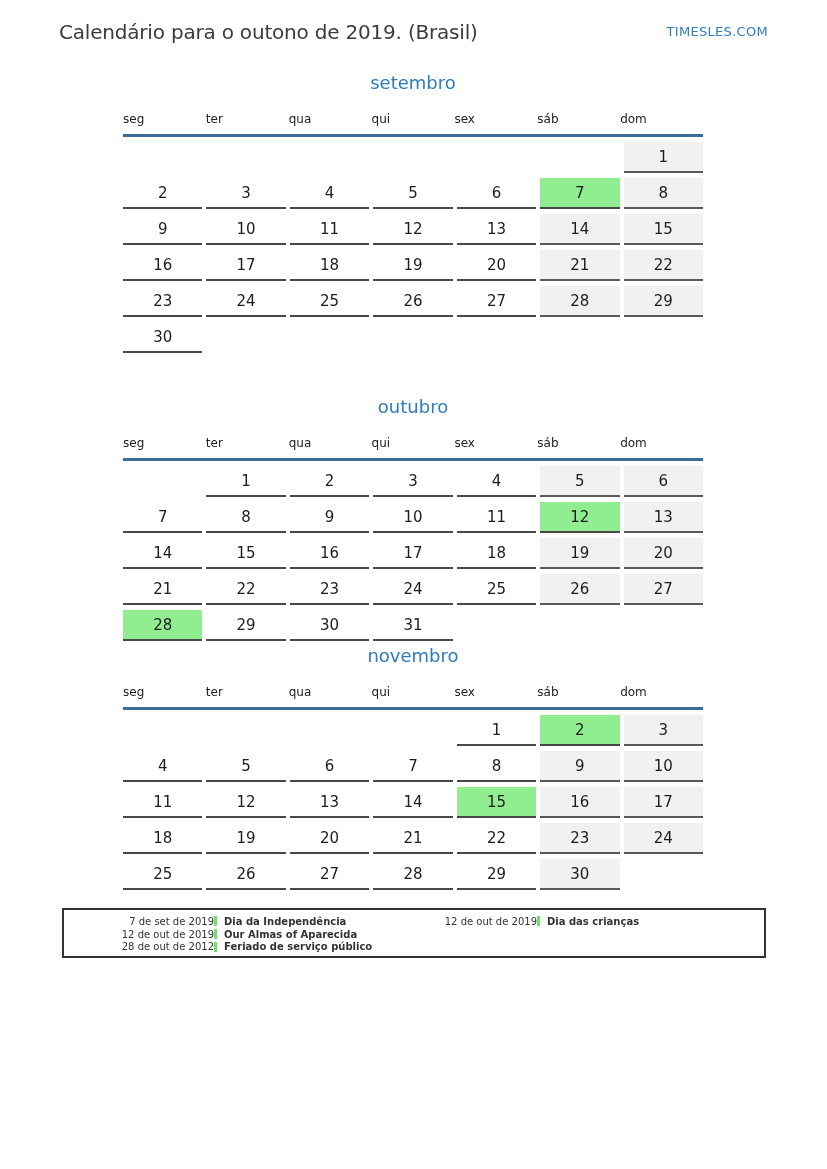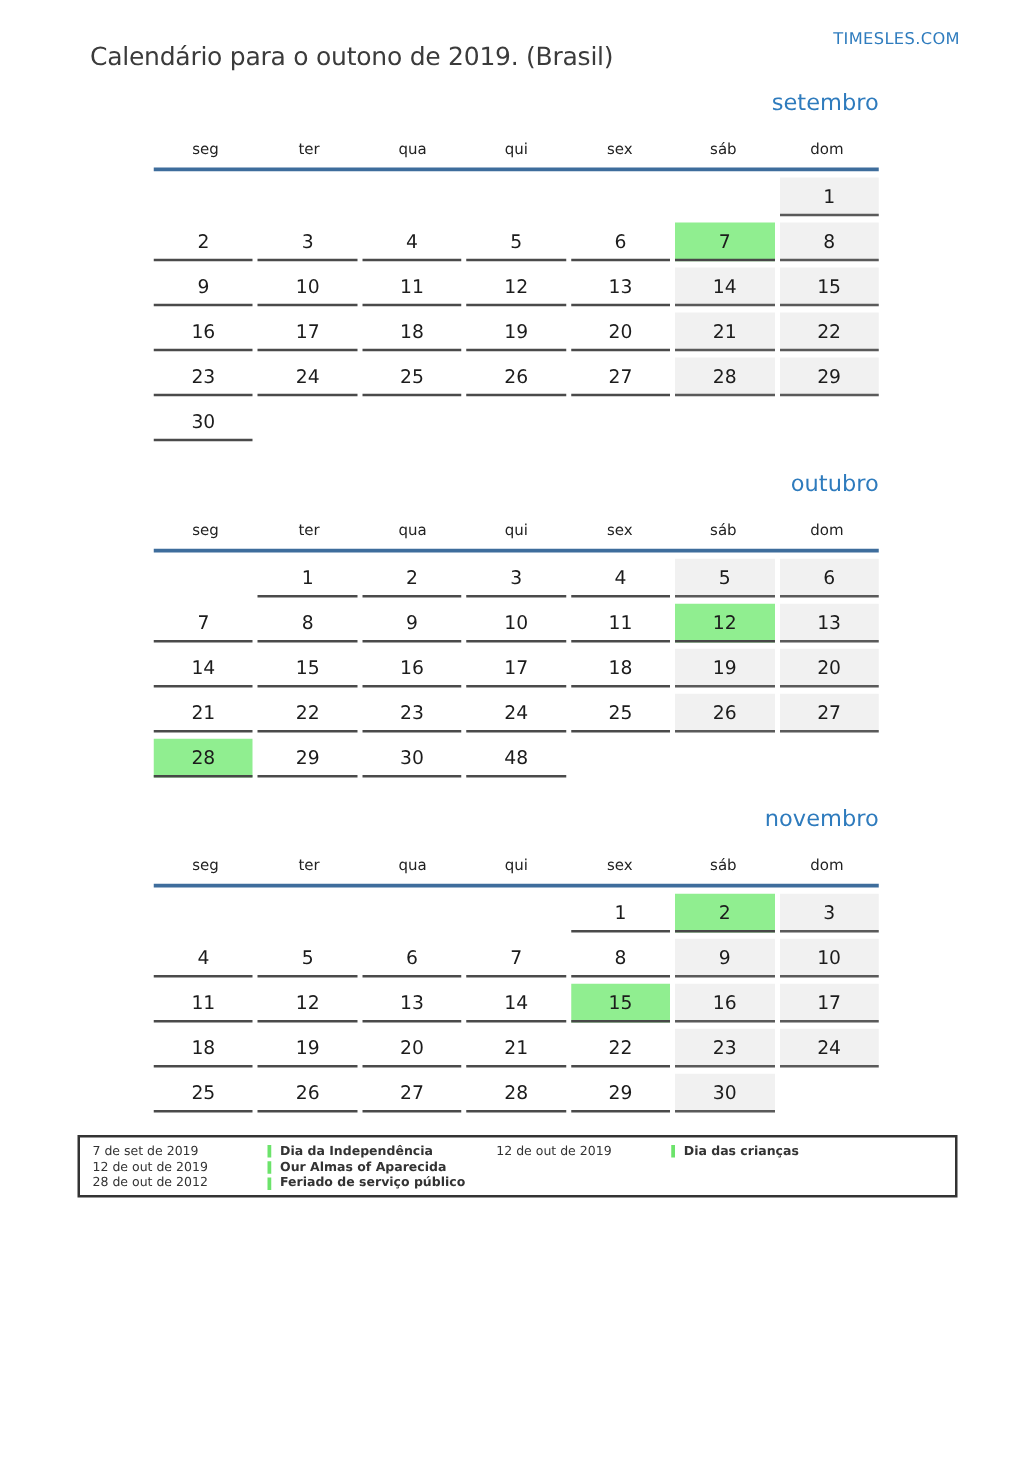--- a/index.html
+++ b/index.html
@@ -1,58 +1,58 @@
 <!DOCTYPE html>
 <html style="--accent-blue: #2e7bbd; --site-blue: #2f7cbe; --line-blue: #3e6d9c; --holiday-green: #90ee90; --weekend-gray: #f1f1f1; --legend-bar-green: #6ce36b;"><head>
 <meta charset="utf-8">
 <style>
   html,body{margin:0;padding:0;background:#ffffff;}
   .page{
     position:relative;width:827px;height:1169px;background:#ffffff;
     font-family:"DejaVu Sans","Liberation Sans",sans-serif;overflow:hidden;
   }
   .page-title{
-    position:absolute;left:59px;top:20px;margin:13px;
+    position:absolute;left:59px;top:20px;margin:0;
     font-size:20px;font-weight:400;color:#3b3b3b;letter-spacing:-0.2px;
   }
   .site-link{
     position:absolute;top:24px;right:59px;
     font-size:13px;color:var(--site-blue);text-decoration:none;
     letter-spacing:0.3px;cursor:pointer;text-align:center;
   }
   .month{position:absolute;left:123px;width:580px;}
-  .m0{top:72px}.m1{top:377px}.m2{top:645px}
+  .m0{top:72px}.m1{top:396px}.m2{top:645px}
   .month-title{
-    text-align:right;font-size:18px;height:22px;line-height:22px;
+    text-align:center;font-size:18px;height:22px;line-height:22px;
     color:var(--accent-blue);
   }
   .weekday-row{
     display:grid;grid-template-columns:repeat(7,1fr);margin-top:18px;
     height:15px;line-height:15px;
   }
-  .weekday-row span{text-align:center;font-size:12px;color:#222222;}
+  .weekday-row span{text-align:left;font-size:12px;color:#222222;}
   .header-rule{height:3px;margin-top:7px;background:var(--line-blue);}
   .day-grid{
     display:grid;grid-template-columns:repeat(7,1fr);
     column-gap:4px;row-gap:5px;grid-auto-rows:31px;margin-top:5px;
   }
   .cell{
     box-sizing:border-box;display:flex;align-items:center;justify-content:center;
     font-size:15px;color:#1c1c1c;
   }
   .cell.weekday{border-bottom:2px solid #4a4a4a;}
   .cell.weekend{background:var(--weekend-gray);border-bottom:2px solid #5a5a5a;}
   .cell.holiday{background:var(--holiday-green);border-bottom:2px solid #474747;}
   .legend{
     position:absolute;left:62px;top:908px;width:704px;height:50px;
     border:2px solid #333333;box-sizing:border-box;background:#ffffff;
   }
   .lgroup{position:absolute;top:5px;}
   .lg0{left:10px}.lg1{left:333px}
-  .lrow{display:flex;align-items:center;height:12.8px;}
+  .lrow{display:flex;align-items:center;height:12.8px;text-align:right;}
   .ldate{width:140px;font-size:10px;color:#333333;white-space:nowrap;}
   .lbar{flex:none;width:3px;height:10px;margin-right:7px;background:var(--legend-bar-green);}
   .lname{font-size:10px;color:#333333;white-space:nowrap;font-weight:bold;}
 </style>
 </head>
 <body>
 
 <div class="page">
   <h1 class="page-title">Calendário para o outono de 2019. (Brasil)</h1>
   <a class="site-link">TIMESLES.COM</a>
@@ -151,21 +151,21 @@
           <div class="cell weekday">21</div>
           <div class="cell weekday">22</div>
           <div class="cell weekday">23</div>
           <div class="cell weekday">24</div>
           <div class="cell weekday">25</div>
           <div class="cell weekend">26</div>
           <div class="cell weekend">27</div>
           <div class="cell holiday">28</div>
           <div class="cell weekday">29</div>
           <div class="cell weekday">30</div>
-          <div class="cell weekday">48</div>
+          <div class="cell weekday">31</div>
           <div class="cell empty"></div>
           <div class="cell empty"></div>
           <div class="cell empty"></div>
         </div>
       </section>
       <section class="month m2">
         <div class="month-title">novembro</div>
         <div class="weekday-row">
           <span>seg</span>
           <span>ter</span>

